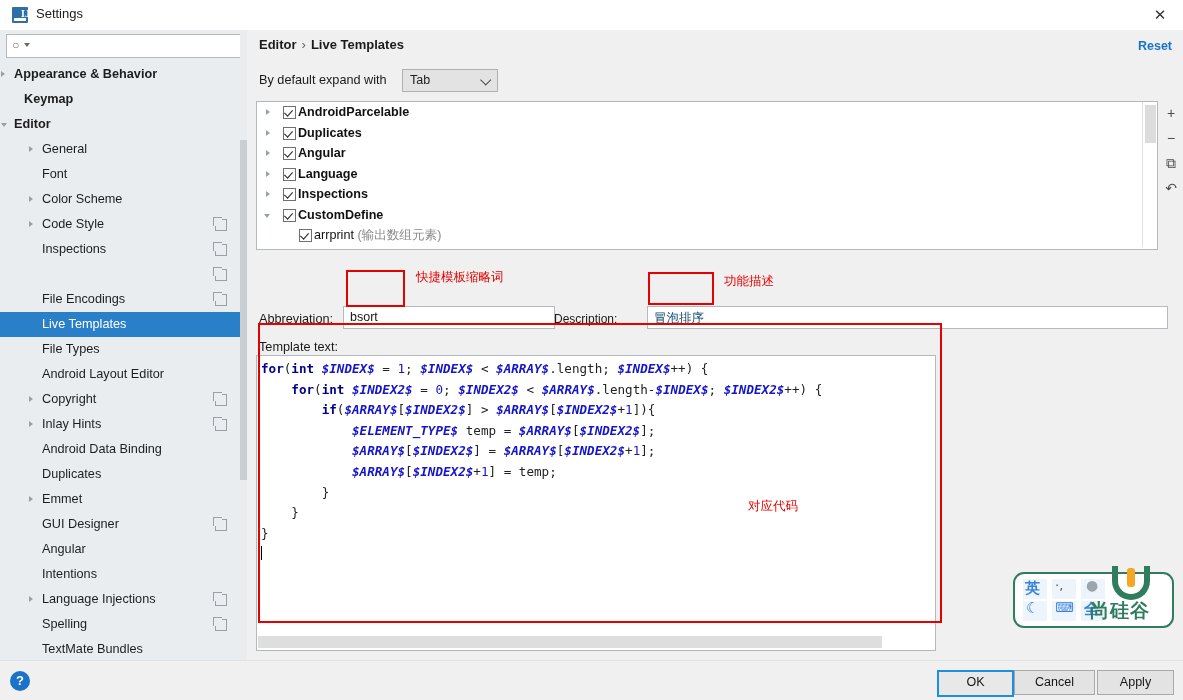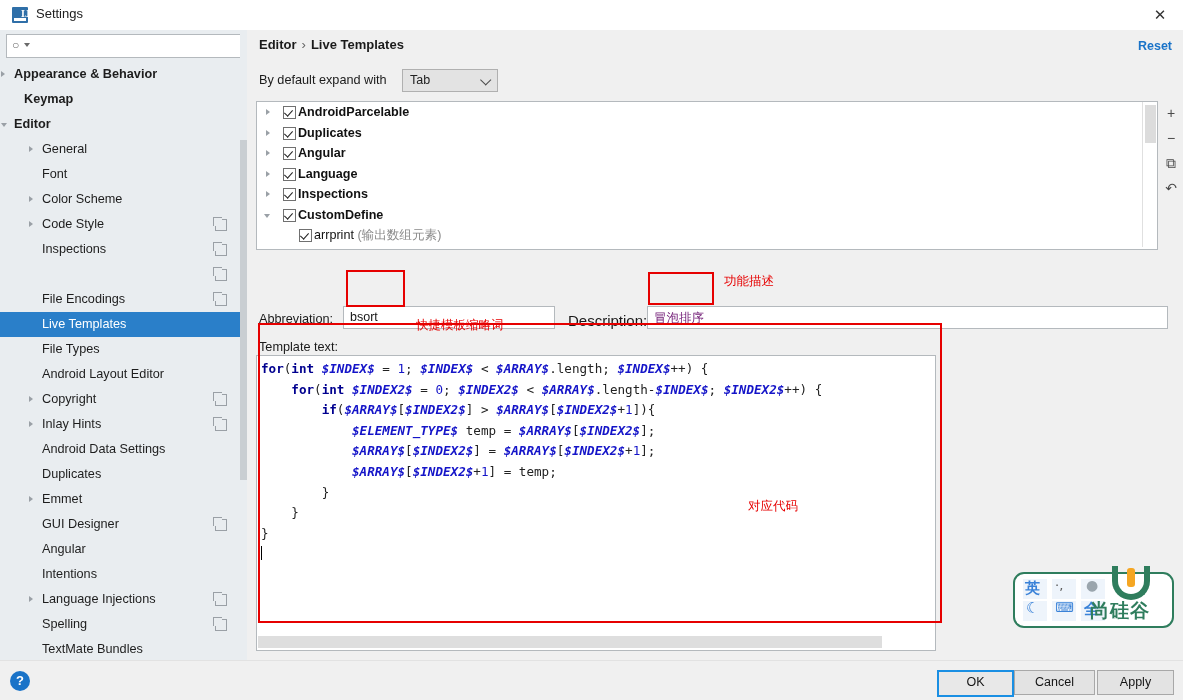--- a/index.html
+++ b/index.html
@@ -73,23 +73,23 @@
   .tr .tdesc{color:#8a8a8a;font-weight:normal;}
   .tree-sb{position:absolute;right:0px;top:0px;width:14px;height:145px;background:#fff;border-left:1px solid #e0e0e0;}
   .tree-sb .thumb{position:absolute;left:2px;top:3px;width:11px;height:38px;background:#dcdcdc;}
   .treetools{position:absolute;left:912px;top:71px;width:24px;height:147px;}
   .tt{position:relative;width:24px;height:25px;color:#4a4a4a;font-size:14px;text-align:center;line-height:25px;cursor:default;}
 
   
   .abbrlbl{position:absolute;left:12px;top:282px;font-size:12.7px;}
   .abbrinput{position:absolute;left:96px;top:276px;width:210px;height:21px;background:#fff;border:1px solid #b4b9bd;}
   .abbrinput .v{position:absolute;left:6px;top:3px;font-size:12.5px;color:#151515;}
-  .desclbl{position:absolute;left:321px;top:282px;font-size:15px;}
+  .desclbl{position:absolute;left:307px;top:282px;font-size:12px;text-decoration:underline;}
   .descinput{position:absolute;left:400px;top:276px;width:519px;height:21px;background:#fff;border:1px solid #b4b9bd;}
-  .descinput .v{position:absolute;left:6px;top:3px;font-size:12.5px;color:#701a75;text-align:right;}
+  .descinput .v{position:absolute;left:6px;top:3px;font-size:12.5px;color:#0c4a6e;text-align:right;}
 
   .ttlbl{position:absolute;left:12px;top:310px;font-size:12.7px;}
 
   
   .codebox{position:absolute;left:9px;top:325px;width:678px;height:294px;background:#fff;border:1px solid #b4b9bd;}
   .code{position:absolute;left:4px;top:3px;right:2px;bottom:18px;overflow:hidden;
      font-family:"DejaVu Sans Mono","Liberation Mono",monospace;font-size:12.6px;line-height:20.6px;
      white-space:pre;color:#222;}
   .kw{color:#00008f;font-weight:bold;}
   .var{color:#1414c8;font-weight:bold;font-style:italic;}
@@ -202,21 +202,21 @@
           <span class="arrow" style="left:29px"></span>
           <span class="lbl" style="left:42px">Copyright</span>
           <span class="copyicon"></span>
         </div>
         <div class="nav-item">
           <span class="arrow" style="left:29px"></span>
           <span class="lbl" style="left:42px">Inlay Hints</span>
           <span class="copyicon"></span>
         </div>
         <div class="nav-item">
-          <span class="lbl" style="left:42px">Android Data Settings</span>
+          <span class="lbl" style="left:42px">Android Data Binding</span>
         </div>
         <div class="nav-item">
           <span class="lbl" style="left:42px">Duplicates</span>
         </div>
         <div class="nav-item">
           <span class="arrow" style="left:29px"></span>
           <span class="lbl" style="left:42px">Emmet</span>
         </div>
         <div class="nav-item">
           <span class="lbl" style="left:42px">GUI Designer</span>
@@ -337,21 +337,21 @@
       </div>
 
     <div class="applic">Applicable in Java; Java: statement, expression, declaration, comment, string, smart type completion…</div>
     <div class="changelink">
       <span>Change</span>
       <span class="cv"></span>
     </div>
   </div>
 
   <div class="redbox" style="left:346px;top:270px;width:55px;height:33px;"></div>
-  <div class="redtext" style="left:416px;top:269px;margin-top:48px;">快捷模板缩略词</div>
+  <div class="redtext" style="left:416px;top:269px;">快捷模板缩略词</div>
   <div class="redbox" style="left:648px;top:272px;width:62px;height:29px;"></div>
   <div class="redtext" style="left:724px;top:273px;">功能描述</div>
   <div class="redbox" style="left:258px;top:323px;width:680px;height:296px;"></div>
   <div class="redtext" style="left:748px;top:498px;text-align:right;">对应代码</div>
 
   <div class="ime">
     <div class="sq" style="left:8px;top:5px;width:24px;height:20px;"></div>
     <div class="cell blue" style="left:10px;top:5px;">英</div>
     <div class="sq" style="left:37px;top:5px;width:24px;height:20px;"></div>
     <div class="cell" style="left:40px;top:4px;color:#5a5a5a;font-size:13px;">·,</div>

